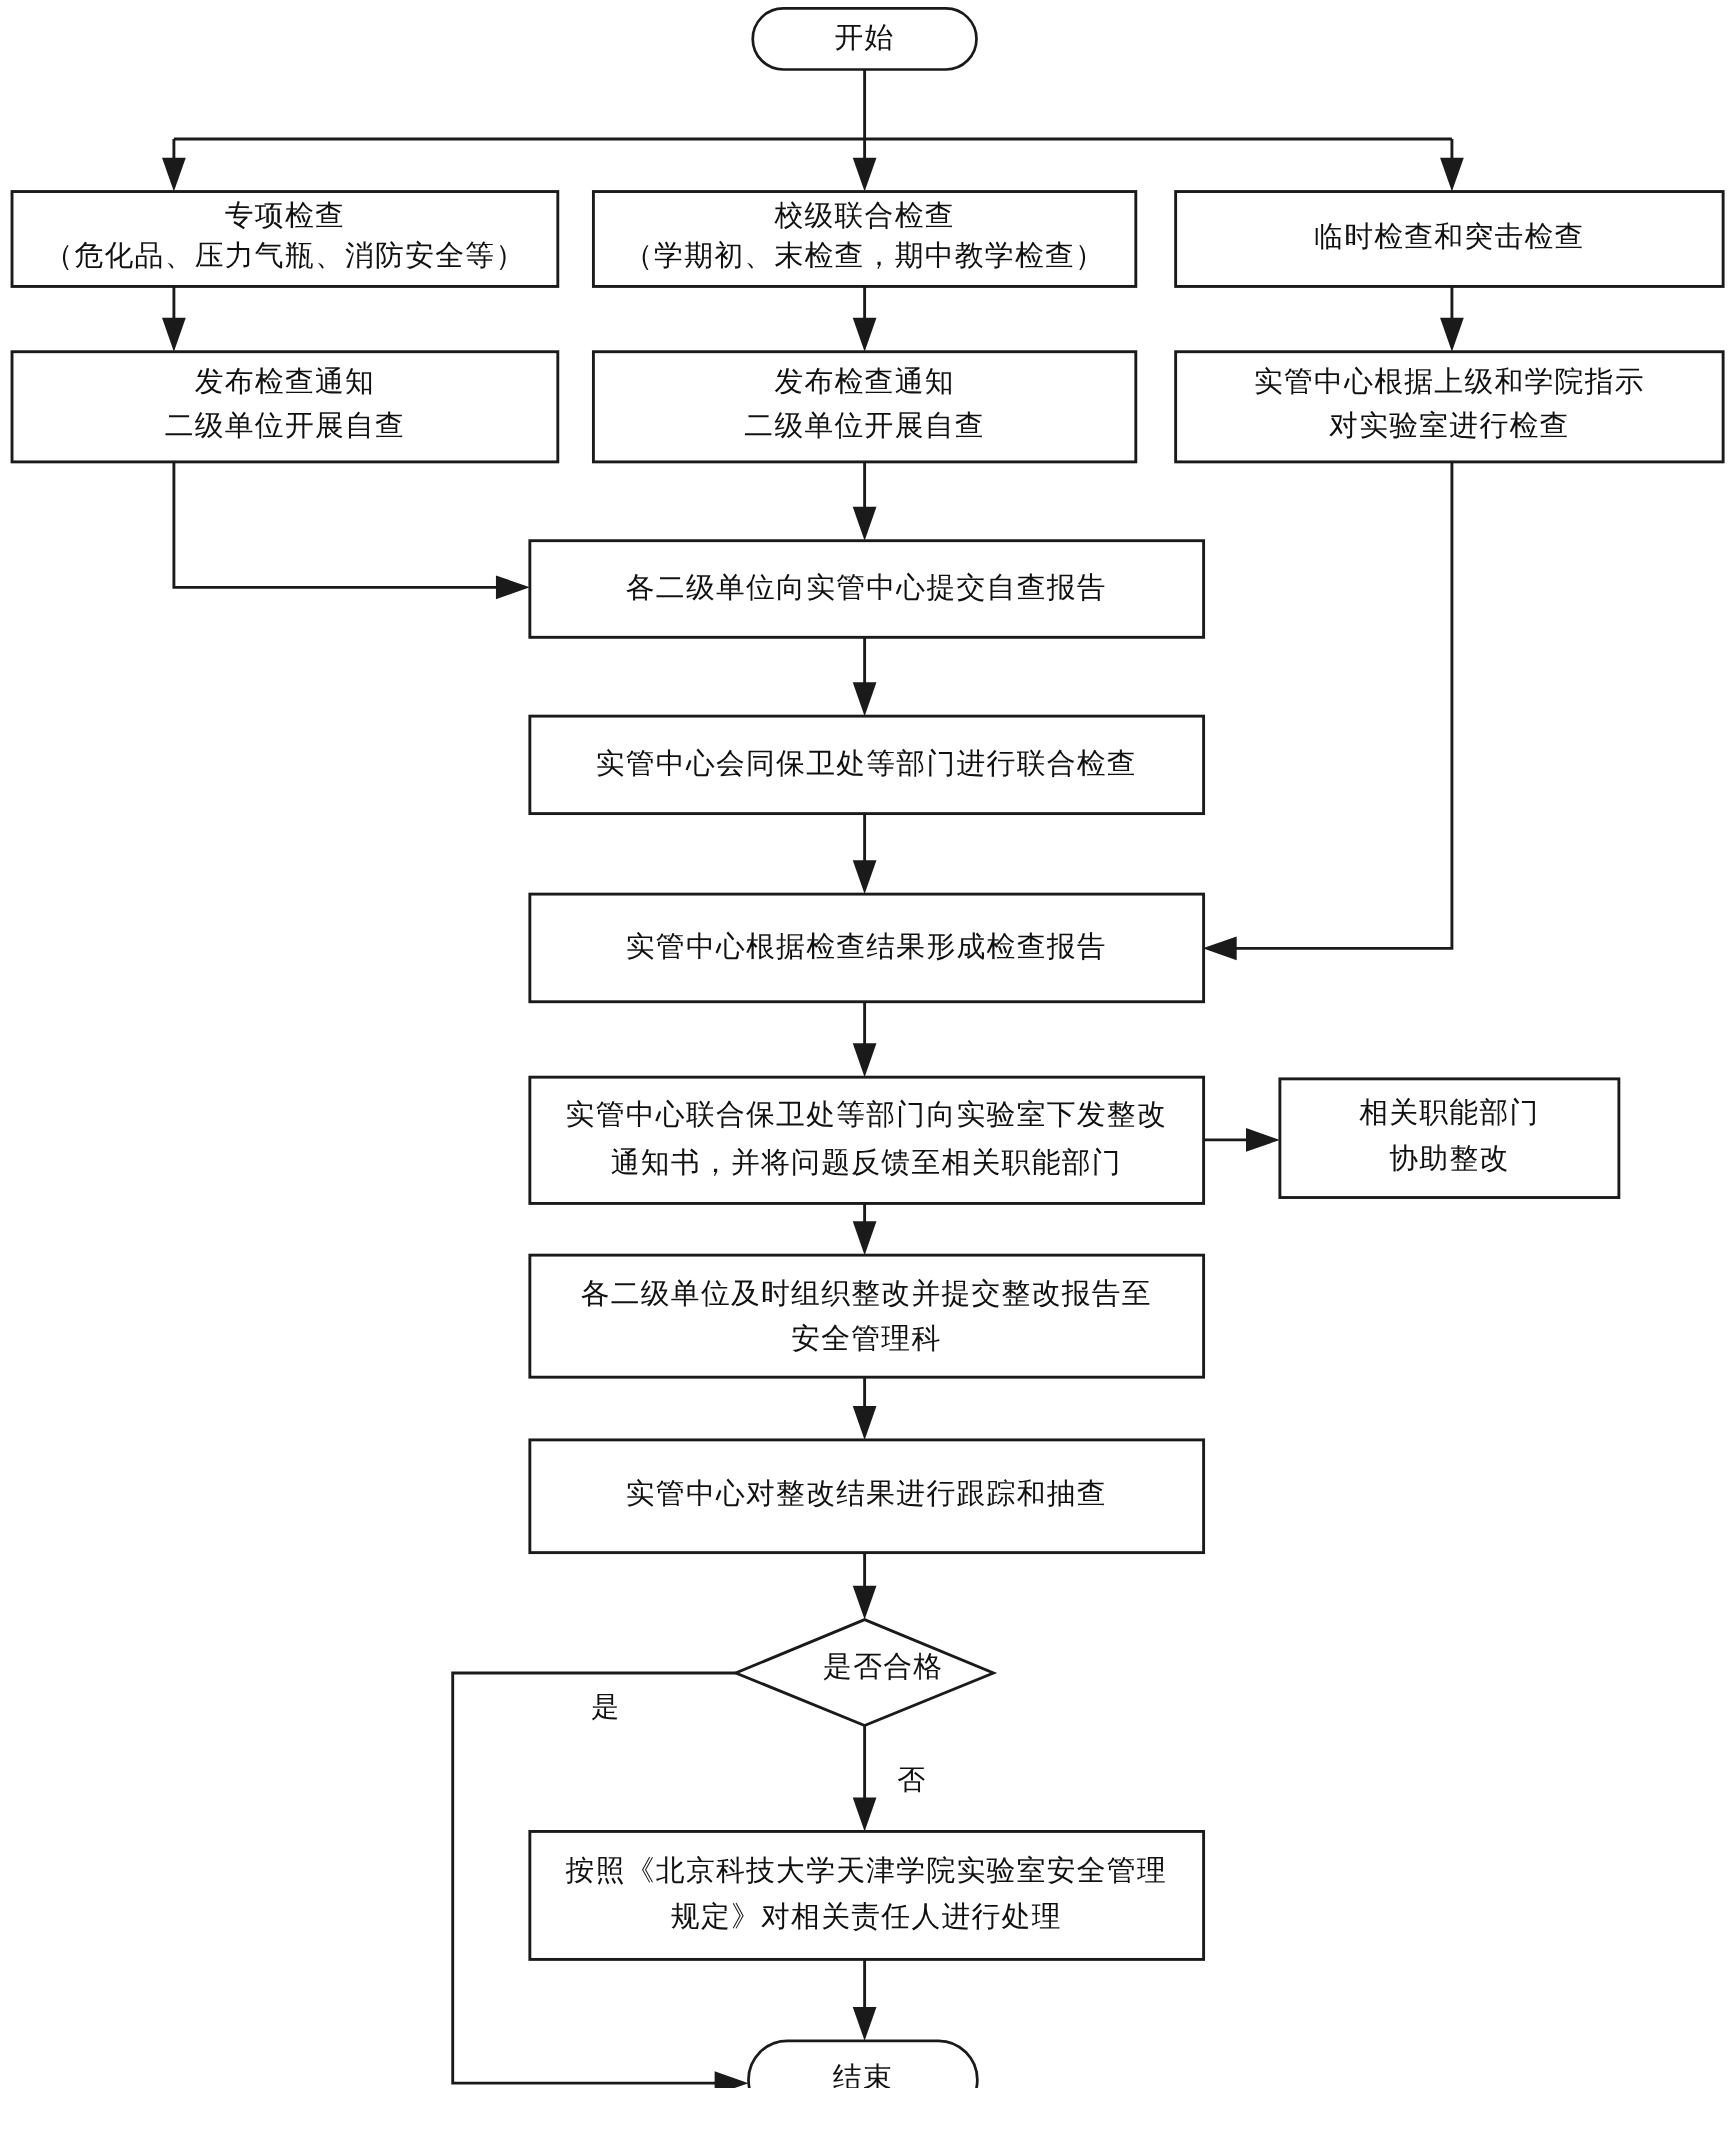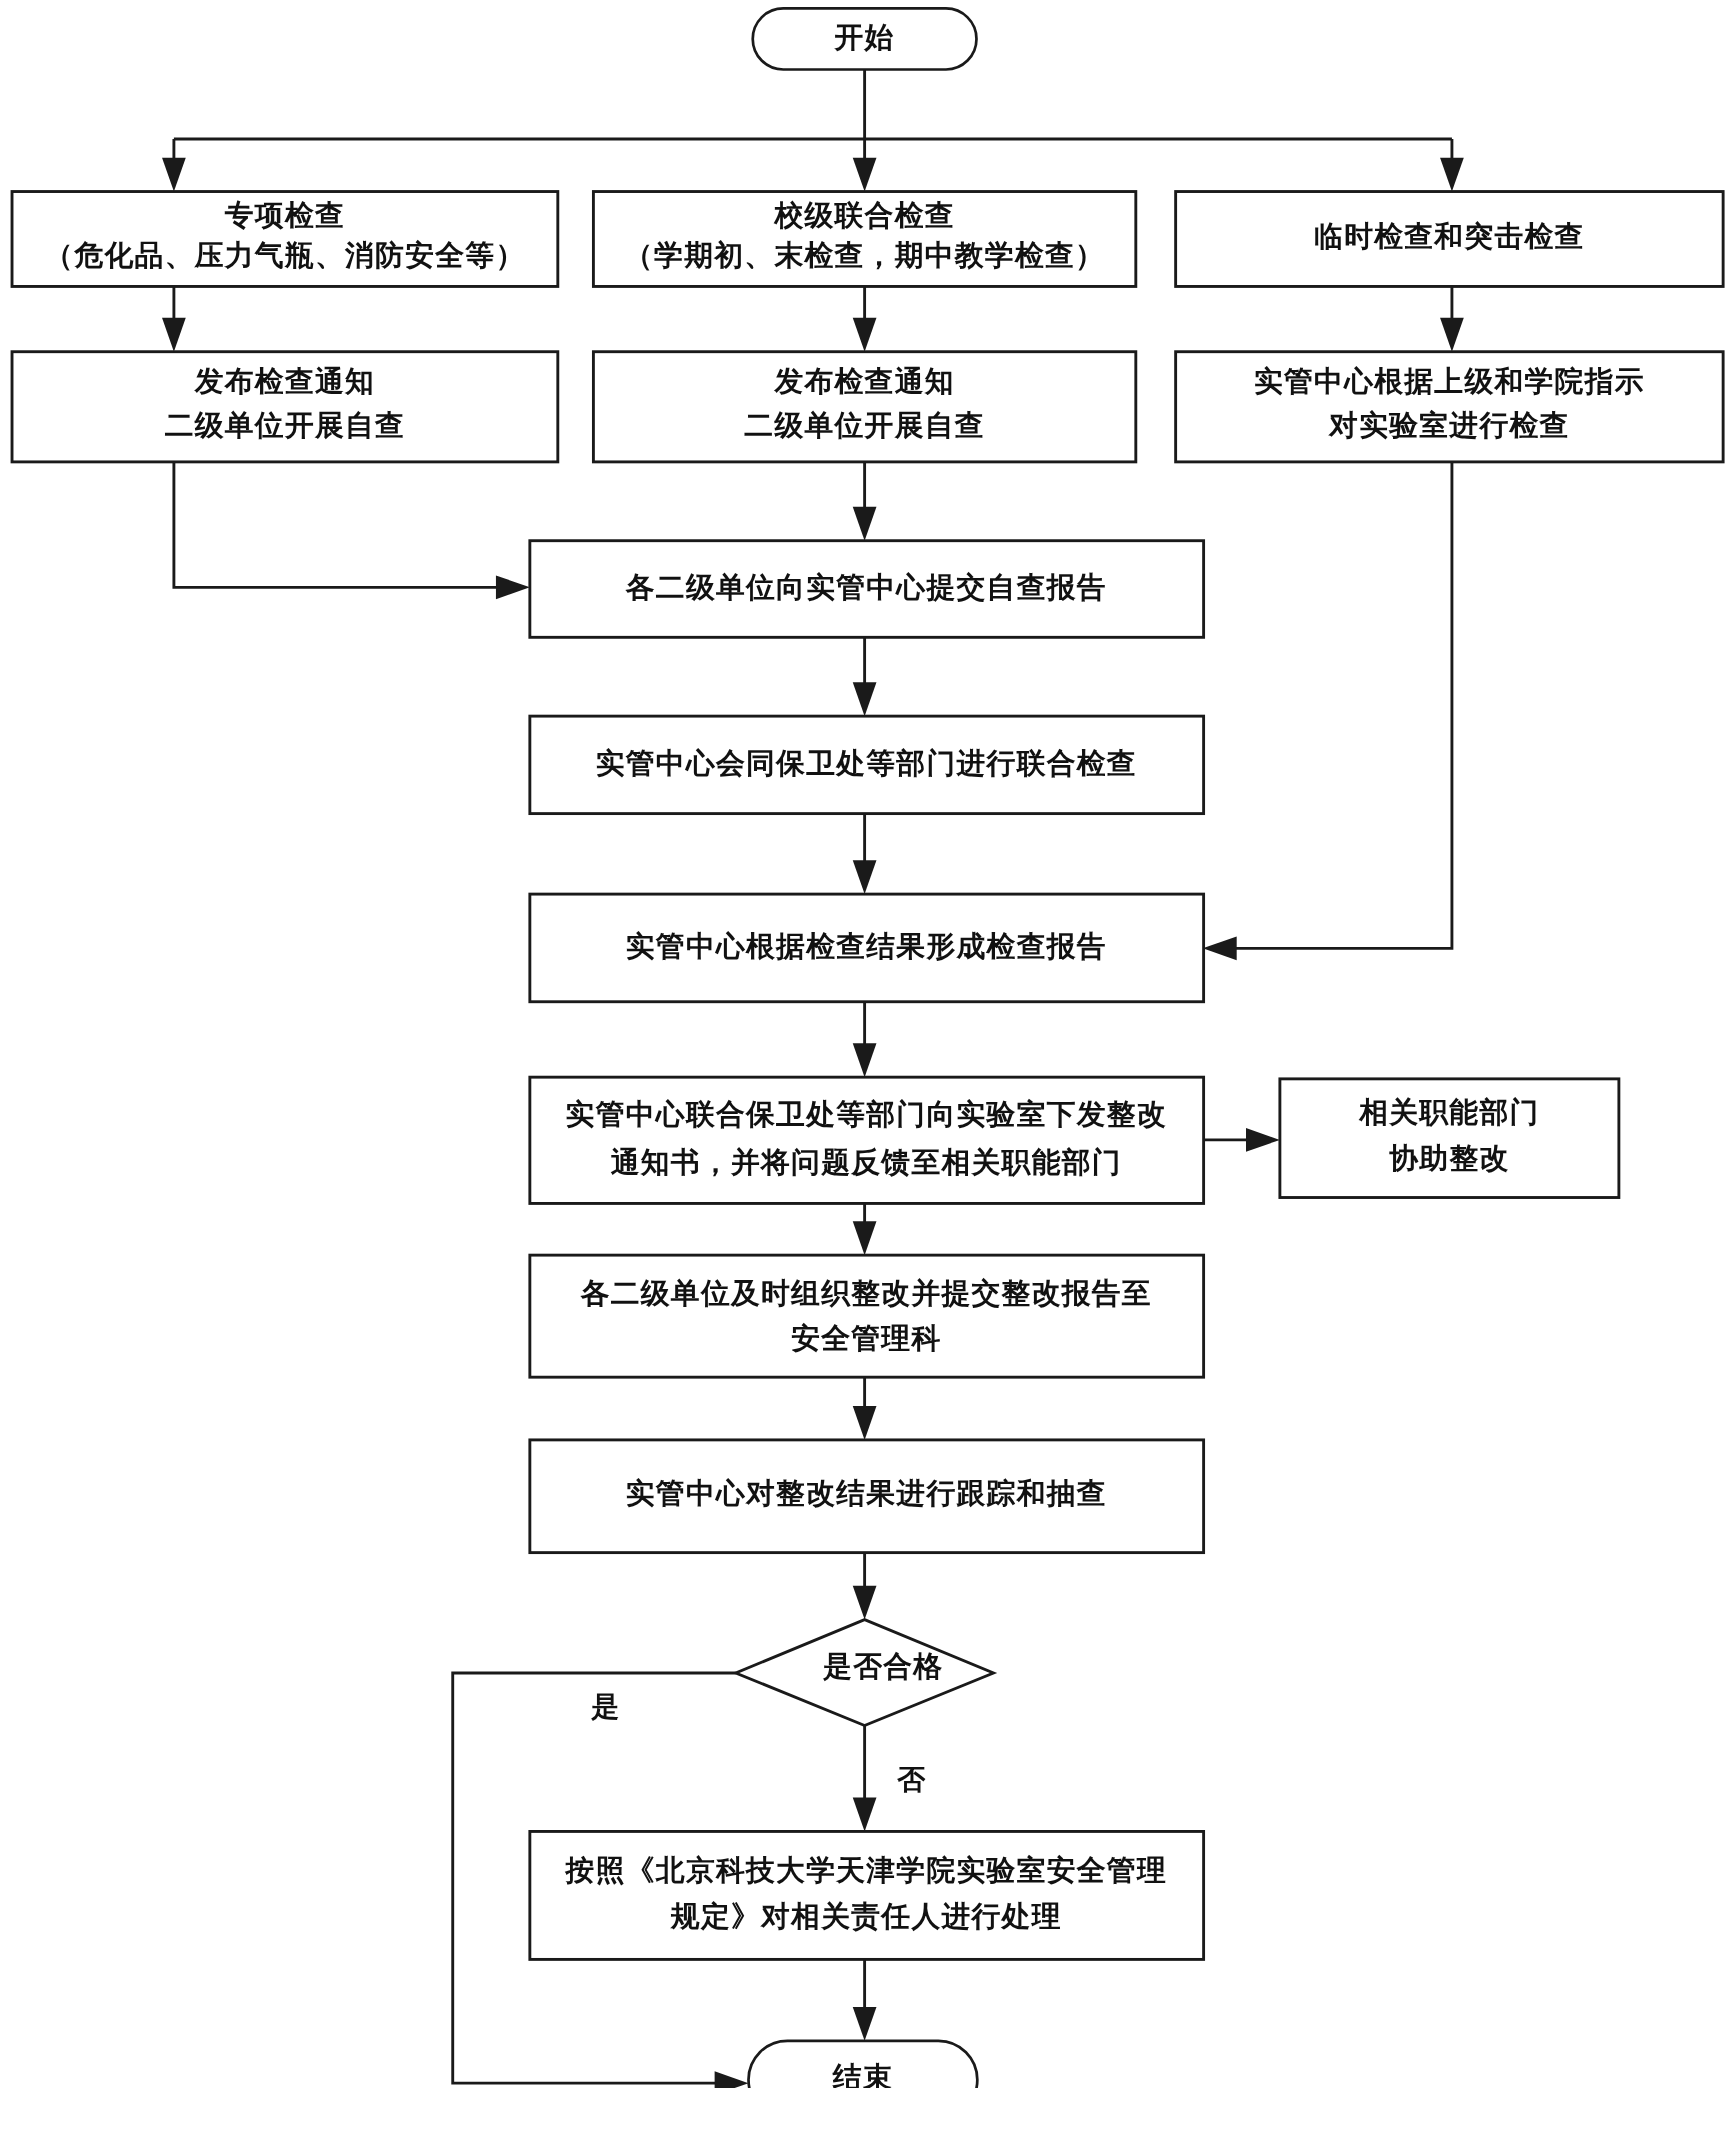--- a/index.html
+++ b/index.html
@@ -6,21 +6,20 @@
     margin: 0;
     padding: 0;
     background: #ffffff;
   }
   #chart-root {
     position: relative;
     width: 1736px;
     height: 2088px;
     background: #ffffff;
     font-family: "Liberation Serif", "DejaVu Serif", serif;
-    font-weight: bold;
   }
   svg#flow-svg {
     position: absolute;
     inset: 0;
     width: 1736px;
     height: 2134px;
     display: block;
   }
   .node-shape {
     fill: #ffffff;

